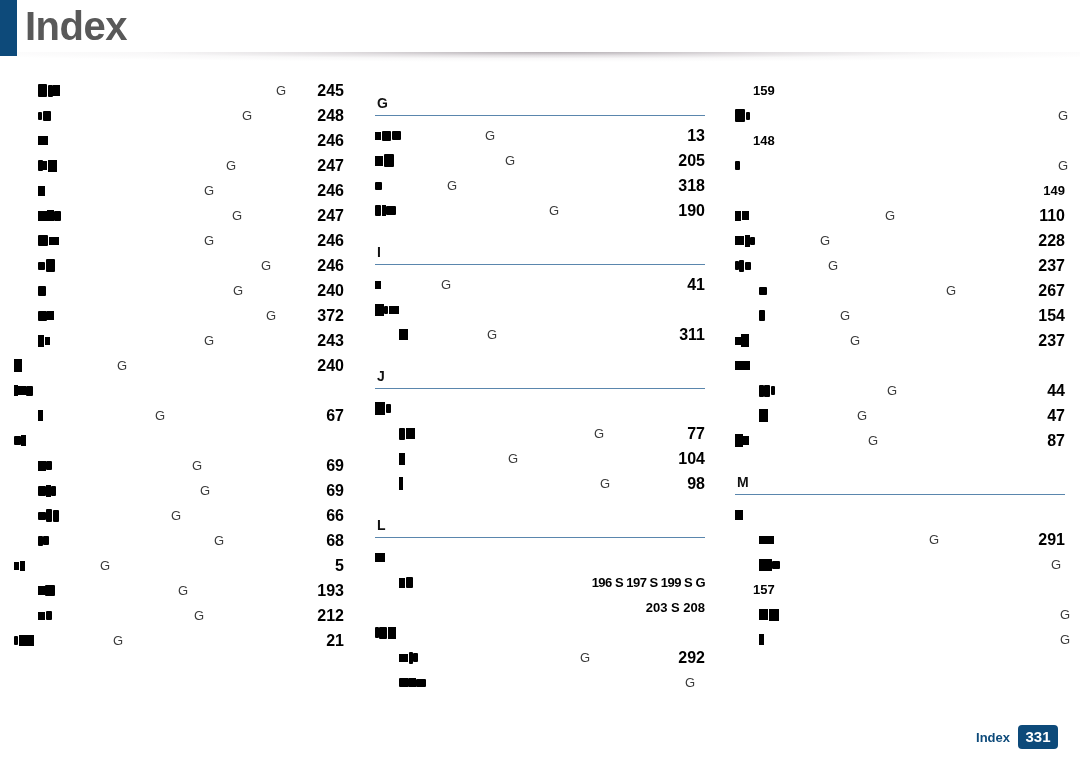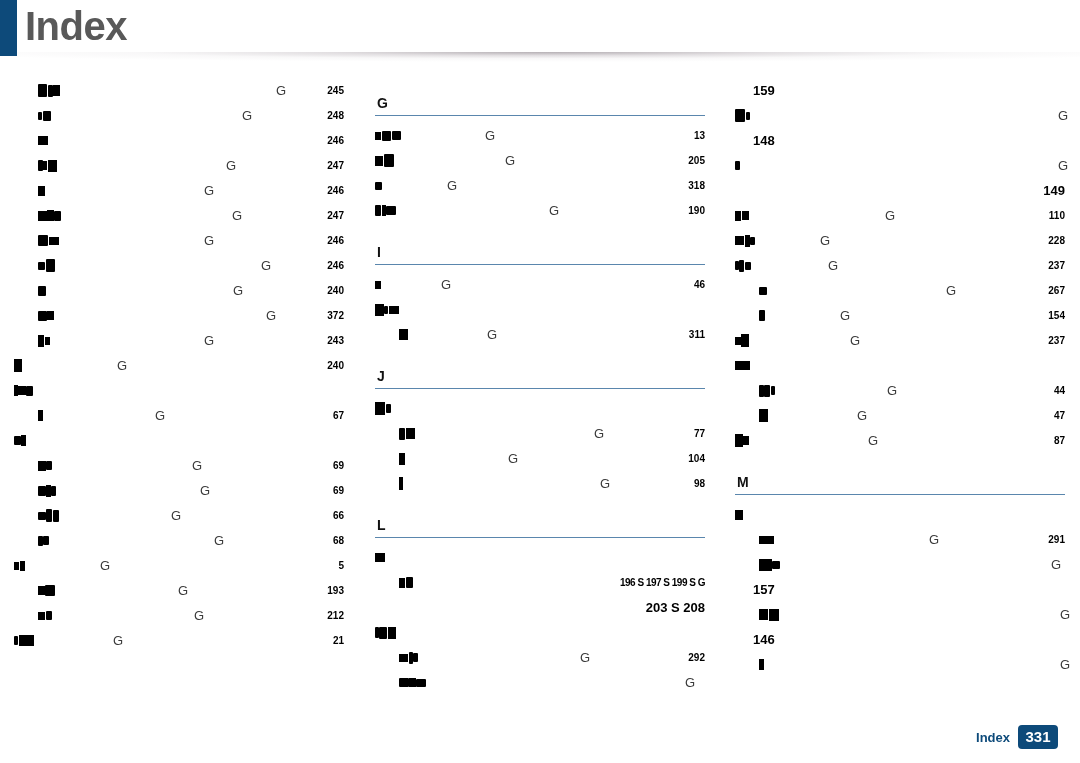--- a/index.html
+++ b/index.html
@@ -116,42 +116,42 @@
     font-weight: normal;
     color: #3a3a3a;
     top: 0;
     line-height: 25px;
   }
   .entry-page {
     position: absolute;
     right: 0;
     top: 0;
     line-height: 25px;
-    font-size: 10px;
+    font-size: 16px;
     font-weight: bold;
     color: #000000;
   }
   .page-continuation {
     height: 25px;
     line-height: 25px;
     font-size: 13px;
     font-weight: bold;
     color: #000000;
     text-align: right;
   }
   .page-continuation.align-left {
     text-align: left;
     padding-left: 18px;
   }
   .page-multi {
     position: absolute;
     right: 0;
     top: 0;
     line-height: 25px;
-    font-size: 10px;
+    font-size: 13px;
     font-weight: bold;
     color: #000000;
     letter-spacing: -0.5px;
   }
 
   
   #page-footer {
     position: absolute;
     right: 22px;
     bottom: 14px;
@@ -220,21 +220,21 @@
         <div class="section-rule" style="background: rgb(90, 134, 173);"></div>
         <div class="entry level-0"><span class="entry-label"><span class="glyph-blob" style="width: 6px; height: 8px; margin-right: 1px; border-radius: 0px;"></span><span class="glyph-blob" style="width: 9px; height: 10px; margin-right: 1px; border-radius: 1px;"></span><span class="glyph-blob" style="width: 9px; height: 9px; margin-right: 1px; border-radius: 1px;"></span></span><span class="entry-trailing" style="left: 110px;">G</span><span class="entry-page">13</span></div>
         <div class="entry level-0"><span class="entry-label"><span class="glyph-blob" style="width: 8px; height: 10px; margin-right: 1px; border-radius: 0px;"></span><span class="glyph-blob" style="width: 10px; height: 13px; margin-right: 1px; border-radius: 1px;"></span></span><span class="entry-trailing" style="left: 130px;">G</span><span class="entry-page">205</span></div>
         <div class="entry level-0"><span class="entry-label"><span class="glyph-blob" style="width: 7px; height: 8px; margin-right: 1px; border-radius: 1px;"></span></span><span class="entry-trailing" style="left: 72px;">G</span><span class="entry-page">318</span></div>
         <div class="entry level-0"><span class="entry-label"><span class="glyph-blob" style="width: 6px; height: 11px; margin-right: 1px; border-radius: 1px;"></span><span class="glyph-blob" style="width: 4px; height: 11px; margin-right: 0px; border-radius: 0px;"></span><span class="glyph-blob" style="width: 10px; height: 9px; margin-right: 0px; border-radius: 1px;"></span></span><span class="entry-trailing" style="left: 174px;">G</span><span class="entry-page">190</span></div>
       </div>
       <div class="section-block">
         <div class="section-spacer"></div>
         <div class="section-letter">I</div>
         <div class="section-rule" style="background: rgb(90, 134, 173);"></div>
-        <div class="entry level-0"><span class="entry-label"><span class="glyph-blob" style="width: 6px; height: 8px; margin-right: 0px; border-radius: 0px;"></span></span><span class="entry-trailing" style="left: 66px;">G</span><span class="entry-page">46</span></div>
+        <div class="entry level-0"><span class="entry-label"><span class="glyph-blob" style="width: 6px; height: 8px; margin-right: 0px; border-radius: 0px;"></span></span><span class="entry-trailing" style="left: 66px;">G</span><span class="entry-page">41</span></div>
         <div class="entry level-0"><span class="entry-label"><span class="glyph-blob" style="width: 9px; height: 12px; margin-right: 0px; border-radius: 0px;"></span><span class="glyph-blob" style="width: 4px; height: 8px; margin-right: 1px; border-radius: 1px;"></span><span class="glyph-blob" style="width: 10px; height: 8px; margin-right: 1px; border-radius: 0px;"></span></span></div>
         <div class="entry level-1"><span class="entry-label"><span class="glyph-blob" style="width: 9px; height: 11px; margin-right: 1px; border-radius: 0px;"></span></span><span class="entry-trailing" style="left: 112px;">G</span><span class="entry-page">311</span></div>
       </div>
       <div class="section-block">
         <div class="section-spacer"></div>
         <div class="section-letter">J</div>
         <div class="section-rule" style="background: rgb(90, 134, 173);"></div>
         <div class="entry level-0"><span class="entry-label"><span class="glyph-blob" style="width: 10px; height: 13px; margin-right: 1px; border-radius: 0px;"></span><span class="glyph-blob" style="width: 5px; height: 9px; margin-right: 1px; border-radius: 1px;"></span></span></div>
         <div class="entry level-1"><span class="entry-label"><span class="glyph-blob" style="width: 6px; height: 12px; margin-right: 1px; border-radius: 1px;"></span><span class="glyph-blob" style="width: 9px; height: 11px; margin-right: 1px; border-radius: 0px;"></span></span><span class="entry-trailing" style="left: 219px;">G</span><span class="entry-page">77</span></div>
         <div class="entry level-1"><span class="entry-label"><span class="glyph-blob" style="width: 6px; height: 12px; margin-right: 1px; border-radius: 0px;"></span></span><span class="entry-trailing" style="left: 133px;">G</span><span class="entry-page">104</span></div>
@@ -272,21 +272,20 @@
       </div>
       <div class="section-block">
         <div class="section-spacer"></div>
         <div class="section-letter">M</div>
         <div class="section-rule" style="background: rgb(90, 134, 173);"></div>
         <div class="entry level-0"><span class="entry-label"><span class="glyph-blob" style="width: 8px; height: 10px; margin-right: 0px; border-radius: 0px;"></span></span></div>
         <div class="entry level-1"><span class="entry-label"><span class="glyph-blob" style="width: 10px; height: 8px; margin-right: 0px; border-radius: 0px;"></span><span class="glyph-blob" style="width: 5px; height: 8px; margin-right: 0px; border-radius: 0px;"></span></span><span class="entry-trailing" style="left: 194px;">G</span><span class="entry-page">291</span></div>
         <div class="entry level-1"><span class="entry-label"><span class="glyph-blob" style="width: 5px; height: 12px; margin-right: 0px; border-radius: 0px;"></span><span class="glyph-blob" style="width: 8px; height: 12px; margin-right: 0px; border-radius: 0px;"></span><span class="glyph-blob" style="width: 8px; height: 8px; margin-right: 1px; border-radius: 1px;"></span></span><span class="entry-trailing" style="left: 316px;">G</span></div>
         <div class="page-continuation align-left">157</div>
         <div class="entry level-1"><span class="entry-label"><span class="glyph-blob" style="width: 9px; height: 11px; margin-right: 1px; border-radius: 0px;"></span><span class="glyph-blob" style="width: 10px; height: 12px; margin-right: 1px; border-radius: 0px;"></span></span><span class="entry-trailing" style="left: 325px;">G</span></div>
-        <div class="page-continuation align-left">146</div>
         <div class="entry level-1"><span class="entry-label"><span class="glyph-blob" style="width: 5px; height: 11px; margin-right: 1px; border-radius: 0px;"></span></span><span class="entry-trailing" style="left: 325px;">G</span></div>
       </div>
     </div>
 </div>
 
 <div id="page-footer">
   <span id="footer-label">Index</span>
   <span id="footer-page-badge">331</span>
 </div>
 

